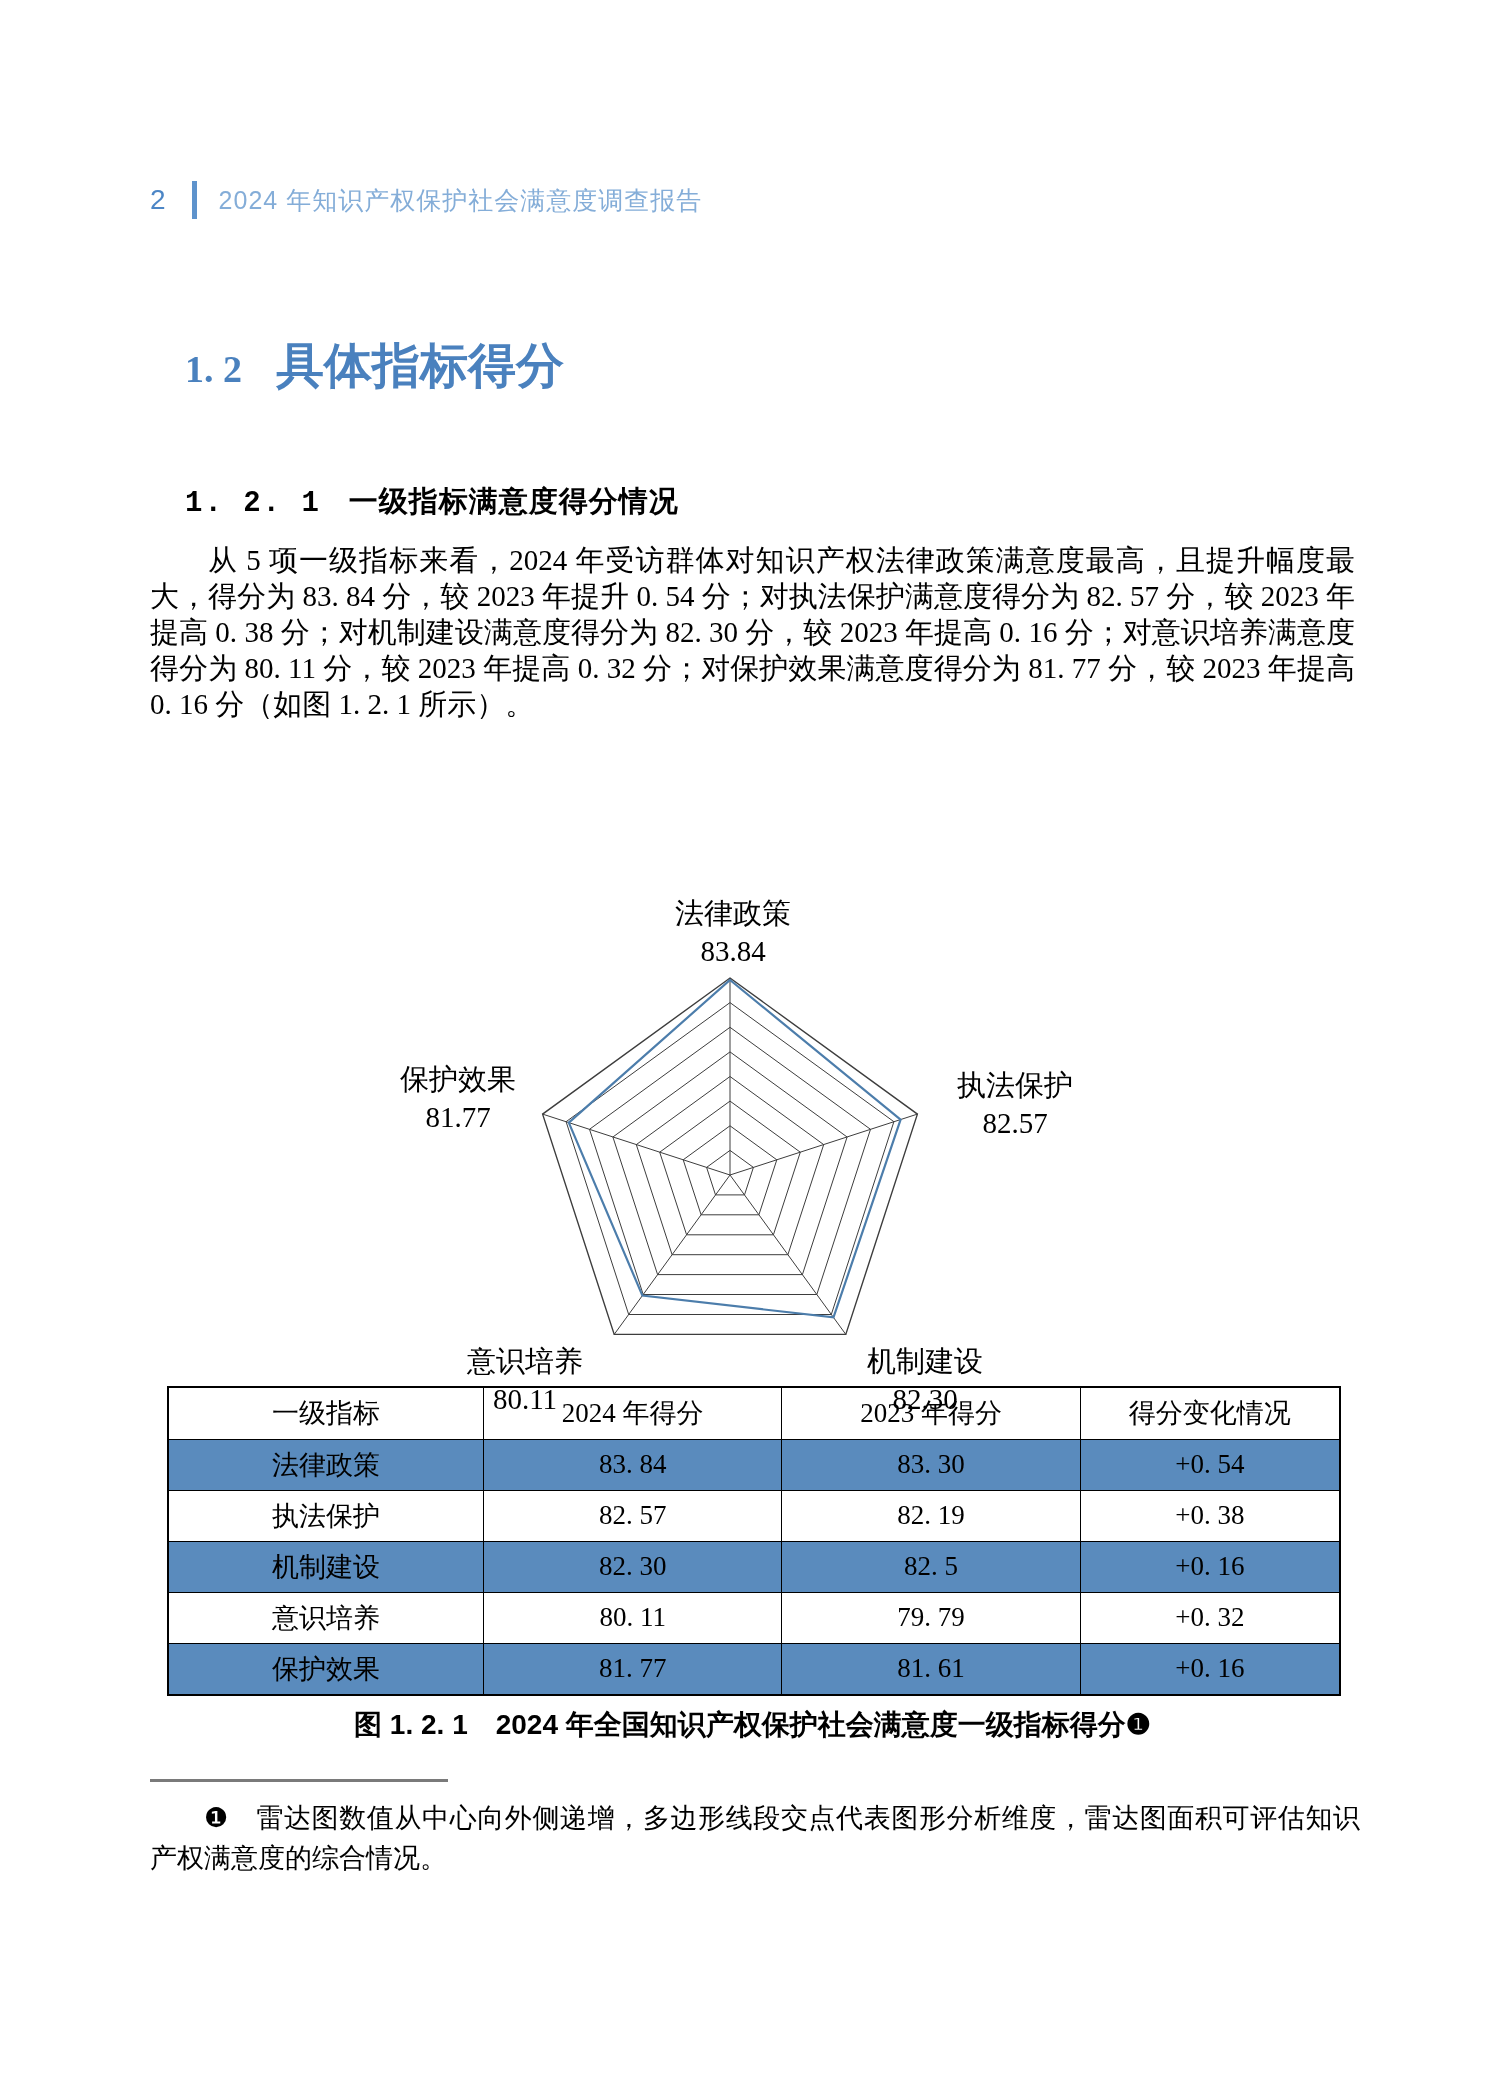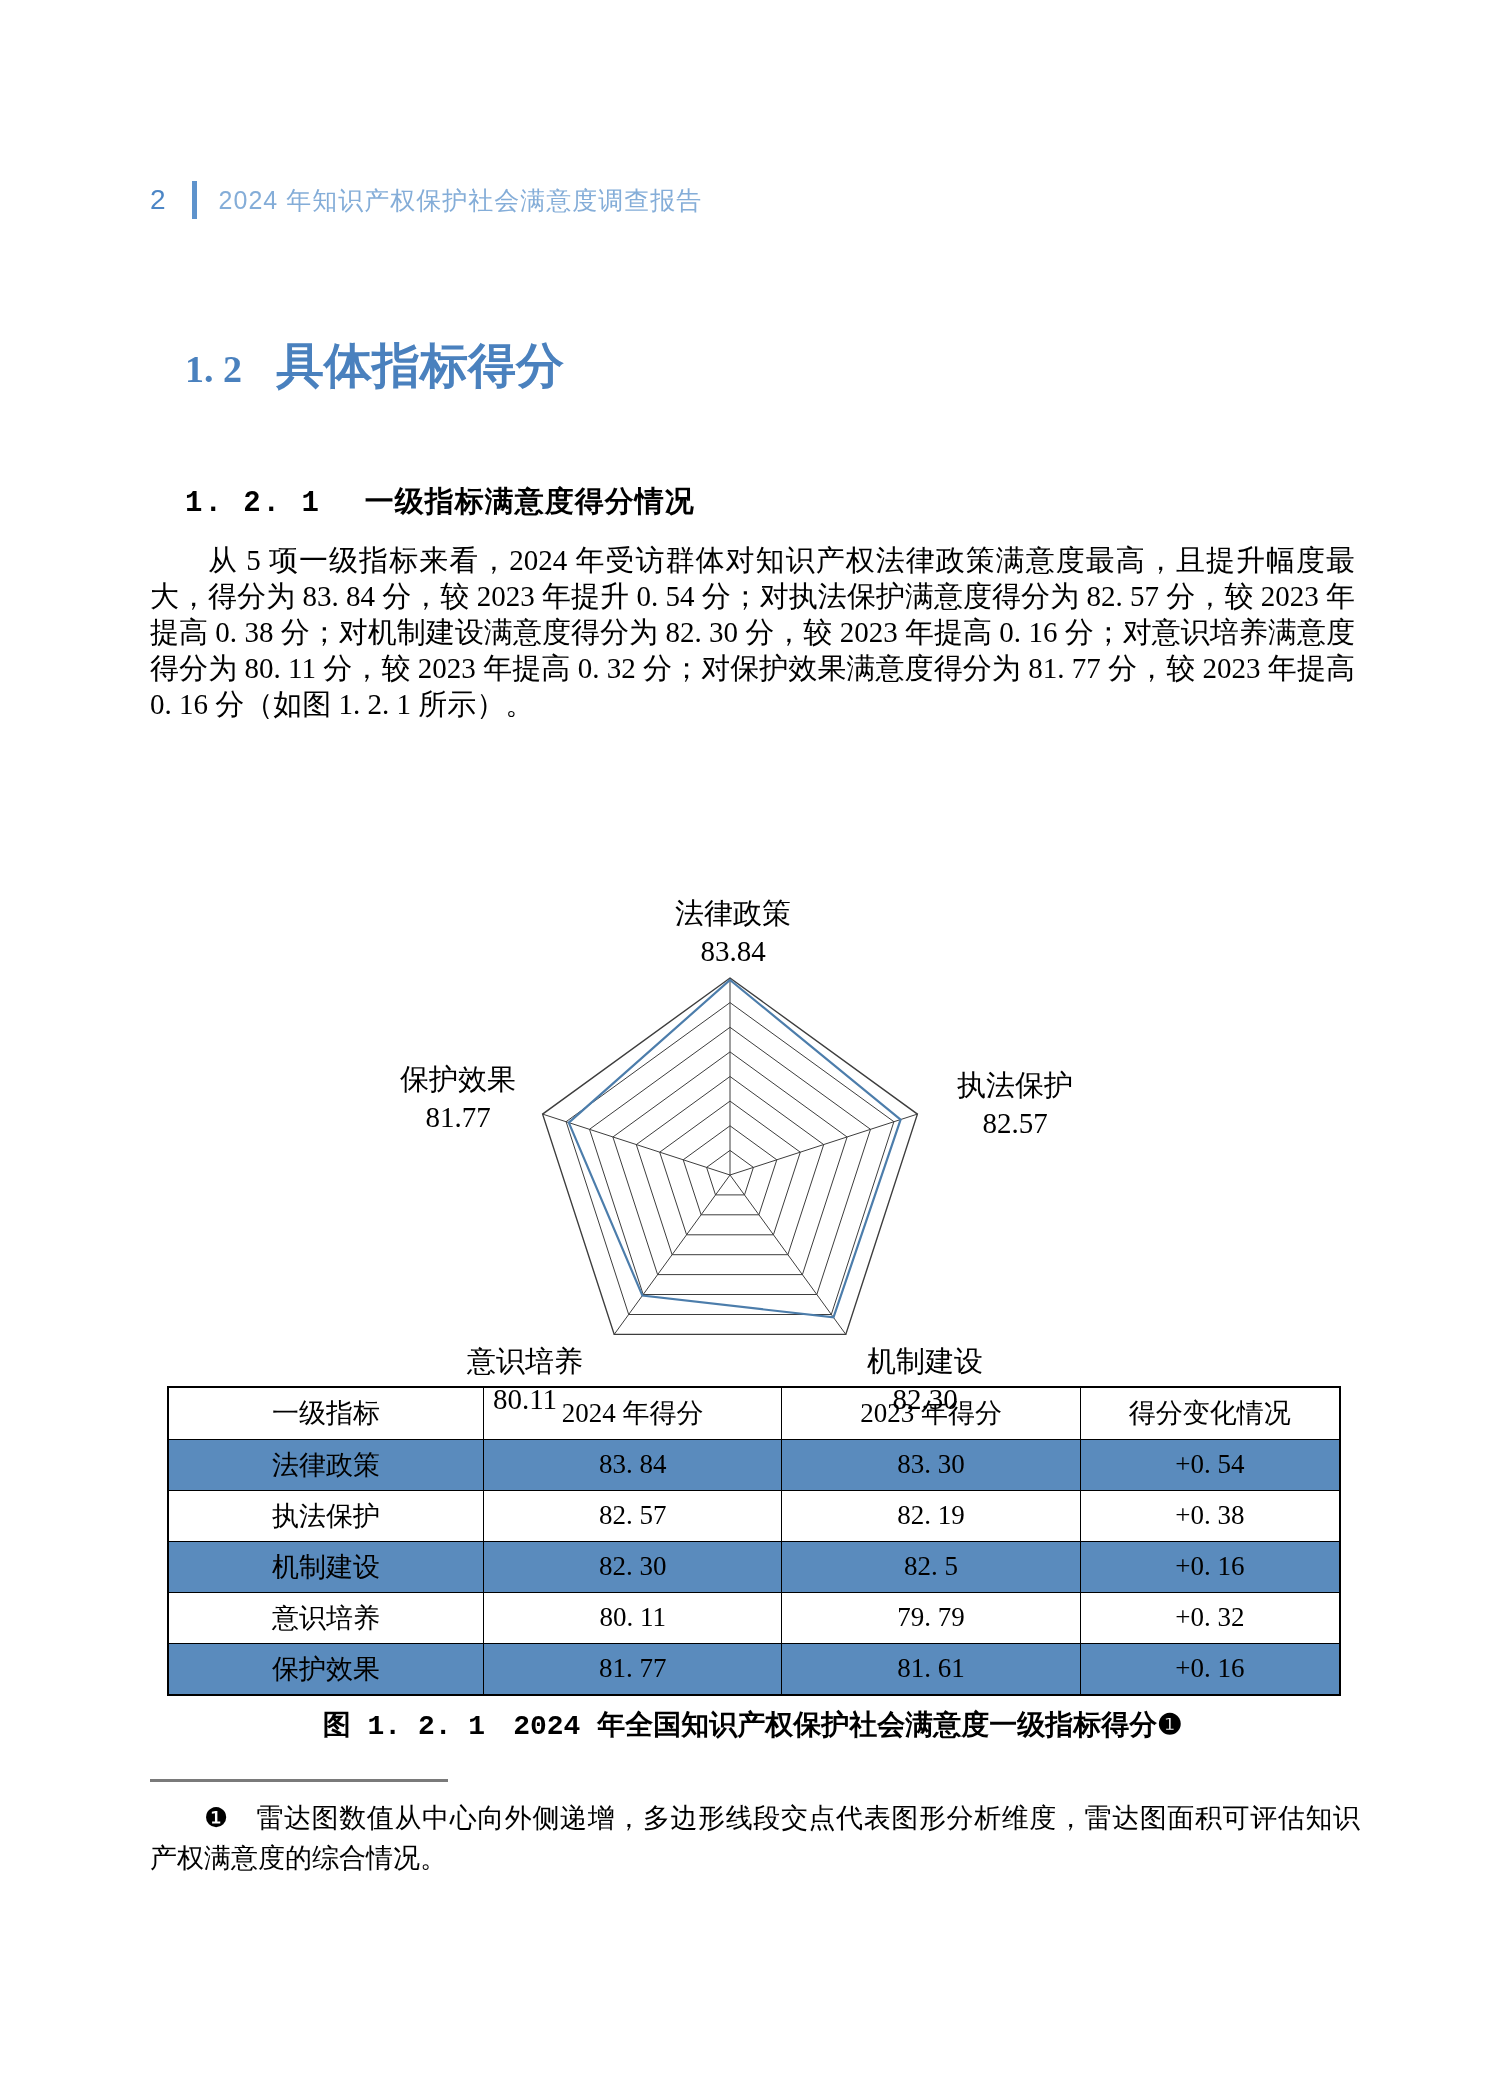--- a/index.html
+++ b/index.html
@@ -27,21 +27,21 @@
   #head-title{color:var(--c-headertext);font-family:"Liberation Sans","DejaVu Sans",sans-serif;font-size:25px;letter-spacing:1px;}
 
   
   #section-heading{left:185px;top:334px;font-weight:bold;color:var(--c-sectitle);}
   #section-heading .num{font-family:"Liberation Serif","DejaVu Serif",serif;font-size:38px;text-align:right;}
   #section-heading .ttl{font-family:"Liberation Sans","DejaVu Sans",sans-serif;font-size:48px;margin-left:34px;}
 
   
   #subsection-heading{left:185px;top:482px;font-weight:bold;color:#000;font-family:"Liberation Sans","DejaVu Sans",sans-serif;}
   #subsection-heading .num{font-size:29px;letter-spacing:2px;font-family:Liberation Mono, monospace;}
-  #subsection-heading .ttl{font-size:29px;margin-left:44px;letter-spacing:1px;}
+  #subsection-heading .ttl{font-size:29px;margin-left:28px;letter-spacing:1px;}
 
   
   #body-paragraph{
     left:150px;top:542px;width:1205px;
     font-size:29px;line-height:36px;
     text-align:justify;text-justify:inter-ideograph;
     text-indent:2em;
   }
 
   
@@ -72,21 +72,21 @@
     padding:7px;
   }
   #score-table thead tr{height:52px;}
   #score-table tbody tr{height:50px;}
   #score-table tbody tr.hl{background:var(--c-rowhl);}
 
   
   #figure-caption{
     left:150px;top:1706px;width:1205px;
     text-align:center;font-weight:bold;font-size:28px;
-    font-family:Liberation Mono, monospace;
+    font-family:Liberation Sans, sans-serif;
   }
 
   
   #footnote-rule{left:150px;top:1779px;width:298px;height:3px;background:var(--c-sep);}
   #footnote-text{
     left:150px;top:1798px;width:1210px;
     font-size:27px;line-height:40px;
     text-align:justify;text-justify:inter-ideograph;
     text-indent:2em;
   }

